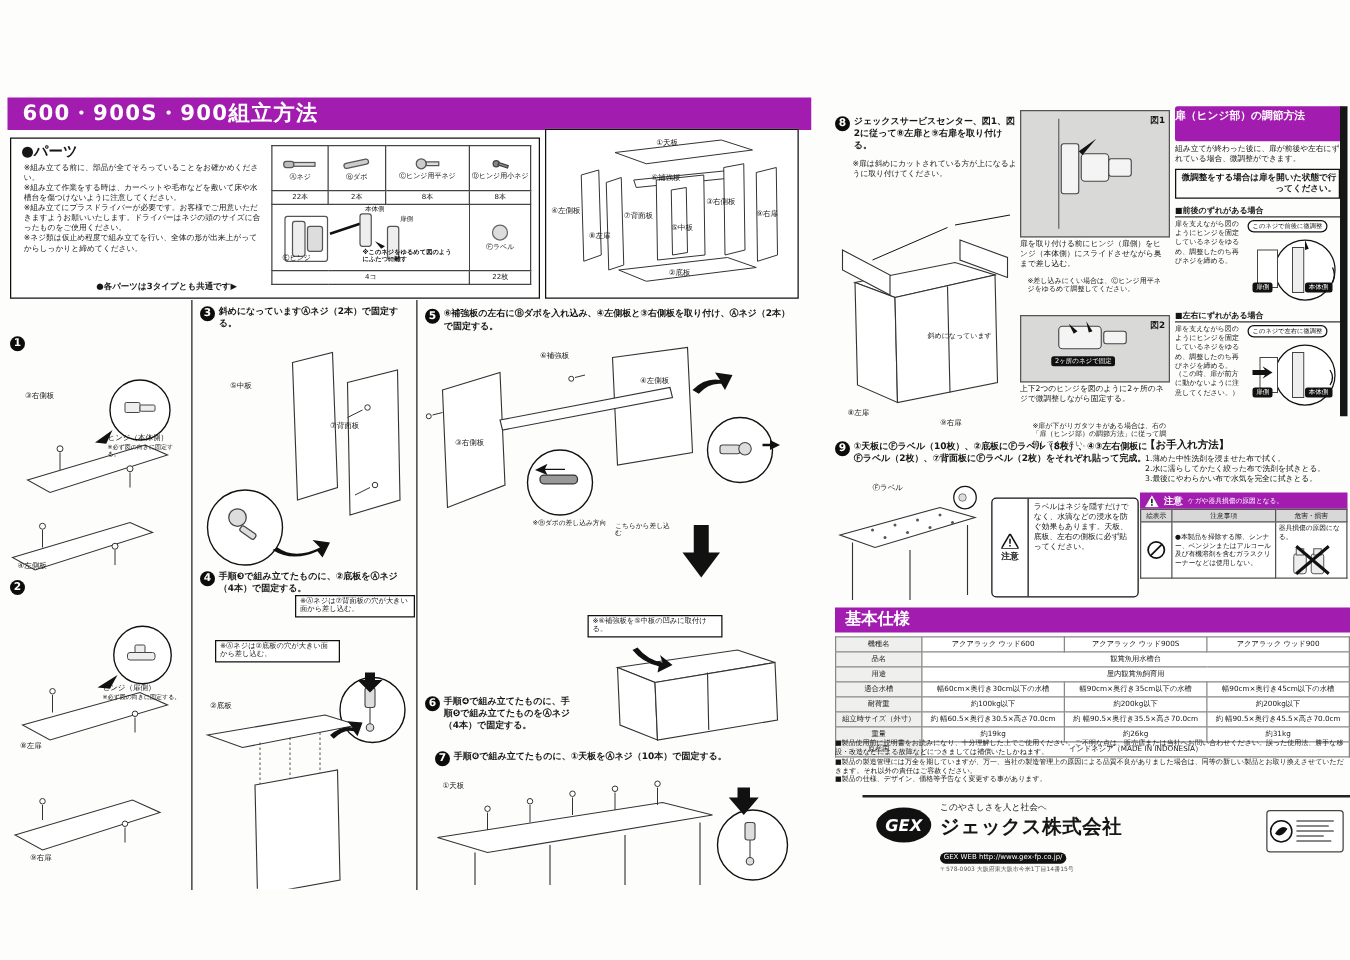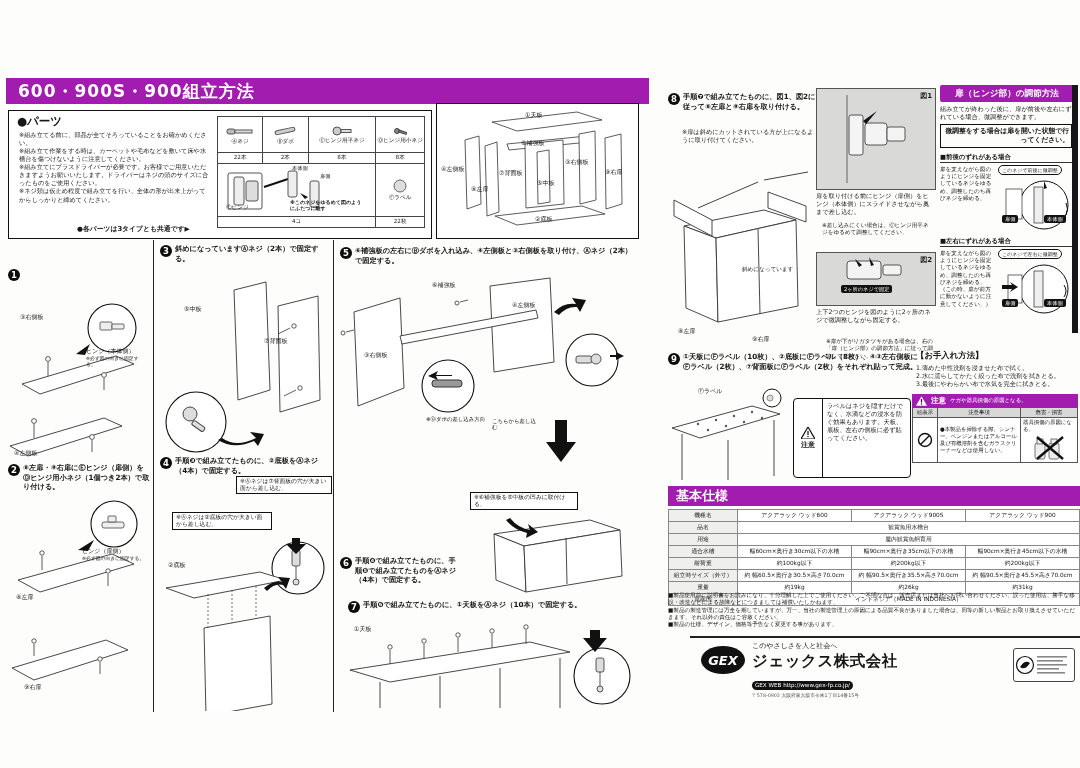--- a/index.html
+++ b/index.html
@@ -170,21 +170,20 @@
       </g>
     </svg>
     <span class="lbl" style="left:12px;top:14px;">③右側板</span>
     <span class="lbl" style="left:78px;top:48px;">ヒンジ（本体側）</span>
     <span class="lbl" style="left:78px;top:56px;font-size:4.8px;width:62px;">※必ず図の向きに固定する。</span>
     <span class="lbl" style="left:6px;top:150px;">④左側板</span>
   </div>
 
   <div class="abs stephead f7" style="left:8px;top:463px;width:142px;">
     <span class="stepnum">2</span>
-    <span>⑧左扉・⑨右扉にⒺヒンジ（扉側）をⒹヒンジ用小ネジ（1個つき2本）で取り付ける。</span>
   </div>
   <div class="abs" style="left:8px;top:498px;width:142px;height:210px;">
     <svg width="142" height="210" viewBox="0 0 142 210">
       <circle cx="106" cy="26" r="23" fill="#fff" stroke="#111" stroke-width="1.1"></circle>
       <g stroke="#444" stroke-width="0.8" fill="#eee">
           <rect x="94" y="24" width="22" height="6" rx="2"></rect>
           <rect x="100" y="18" width="8" height="6" rx="1"></rect>
         </g>
       <path d="M86 42 l-16 10 10 1z" fill="#111"></path>
       <polygon points="10,82 104,56 126,66 32,94" fill="#fff" stroke="#333" stroke-width="0.9"></polygon>
@@ -340,21 +339,21 @@
           <line x1="260" y1="48" x2="260" y2="62"></line>
           <circle cx="260" cy="65" r="3"></circle>
         </g>
       <path d="M250 6 l10 0 0 8 7 0 -12 14 -12 -14 7 0z" fill="#111"></path>
     </svg>
     <span class="lbl" style="left:14px;top:2px;">①天板</span>
   </div>
 
   <div class="abs stephead f7" style="left:668px;top:92px;width:148px;">
     <span class="stepnum">8</span>
-    <span>手順❼で組み立てたものに、図1、図2に従って⑧左扉と⑨右扉を取り付ける。</span>
+    <span>ジェックスサービスセンター、図1、図2に従って⑧左扉と⑨右扉を取り付ける。</span>
   </div>
   <div class="abs f6" style="left:682px;top:128px;width:132px;">※扉は斜めにカットされている方が上になるように取り付けてください。</div>
   <div class="abs" style="left:668px;top:162px;width:148px;height:185px;">
     <svg width="148" height="185" viewBox="0 0 148 185">
       <g fill="#fff" stroke="#333" stroke-width="0.9">
         <polygon points="16,64 96,48 128,58 48,76"></polygon>
         <polygon points="16,64 48,76 50,160 18,146"></polygon>
         <polygon points="48,76 128,58 130,144 50,160"></polygon>
         <line x1="90" y1="67" x2="92" y2="152"></line>
         <polygon points="6,38 44,58 44,74 6,54"></polygon>
@@ -392,21 +391,21 @@
       </g>
       <path d="M38 6 l4 8 3 -2z" fill="#111"></path>
         <path d="M52 4 l2 9 3 -1z" fill="#111"></path>
     </svg>
     <span class="badge abs" style="left:24px;top:32px;">2ヶ所のネジで固定</span>
   </div>
   <div class="abs f6" style="left:816px;top:308px;width:118px;">上下2つのヒンジを図のように2ヶ所のネジで微調整しながら固定する。</div>
   <div class="abs f55" style="left:826px;top:338px;width:108px;">※扉が下がりガタツキがある場合は、右の「扉（ヒンジ部）の調節方法」に従って調節してください。</div>
 
   <div class="abs" style="left:940px;top:85px;width:140px;height:248px;">
-    <div class="bar b" style="width:134px;height:17px;font-size:8.6px;line-height:17px;text-align:center;border-radius:2px;">扉（ヒンジ部）の調節方法</div>
+    <div class="bar b" style="width:134px;height:28px;font-size:8.6px;line-height:17px;text-align:left;border-radius:2px;">扉（ヒンジ部）の調節方法</div>
     <div class="f6" style="width:134px;margin-top:3px;">組み立てが終わった後に、扉が前後や左右にずれている場合、微調整ができます。</div>
     <div class="b" style="width:126px;border:1.4px solid #111;margin-top:3px;padding:2px;font-size:6.8px;text-align:right;line-height:1.3;">微調整をする場合は扉を開いた状態で行ってください。</div>
 
     <div class="b" style="margin-top:5px;font-size:6.4px;border-bottom:0.8px solid #333;width:134px;">■前後のずれがある場合</div>
     <div style="position:relative;width:134px;height:70px;">
       <div class="f55" style="position:absolute;left:0;top:3px;width:56px;">扉を支えながら図のようにヒンジを固定しているネジをゆるめ、調整したのち再びネジを締める。</div>
       <span class="callout" style="position:absolute;left:58px;top:2px;">このネジで前後に微調整</span>
       <svg style="position:absolute;left:60px;top:12px;" width="72" height="56" viewBox="0 0 72 56">
         <circle cx="44" cy="30" r="24" fill="#fff" stroke="#111"></circle>
         <rect x="34" y="12" width="9" height="36" fill="#eee" stroke="#444" stroke-width="0.8"></rect>

